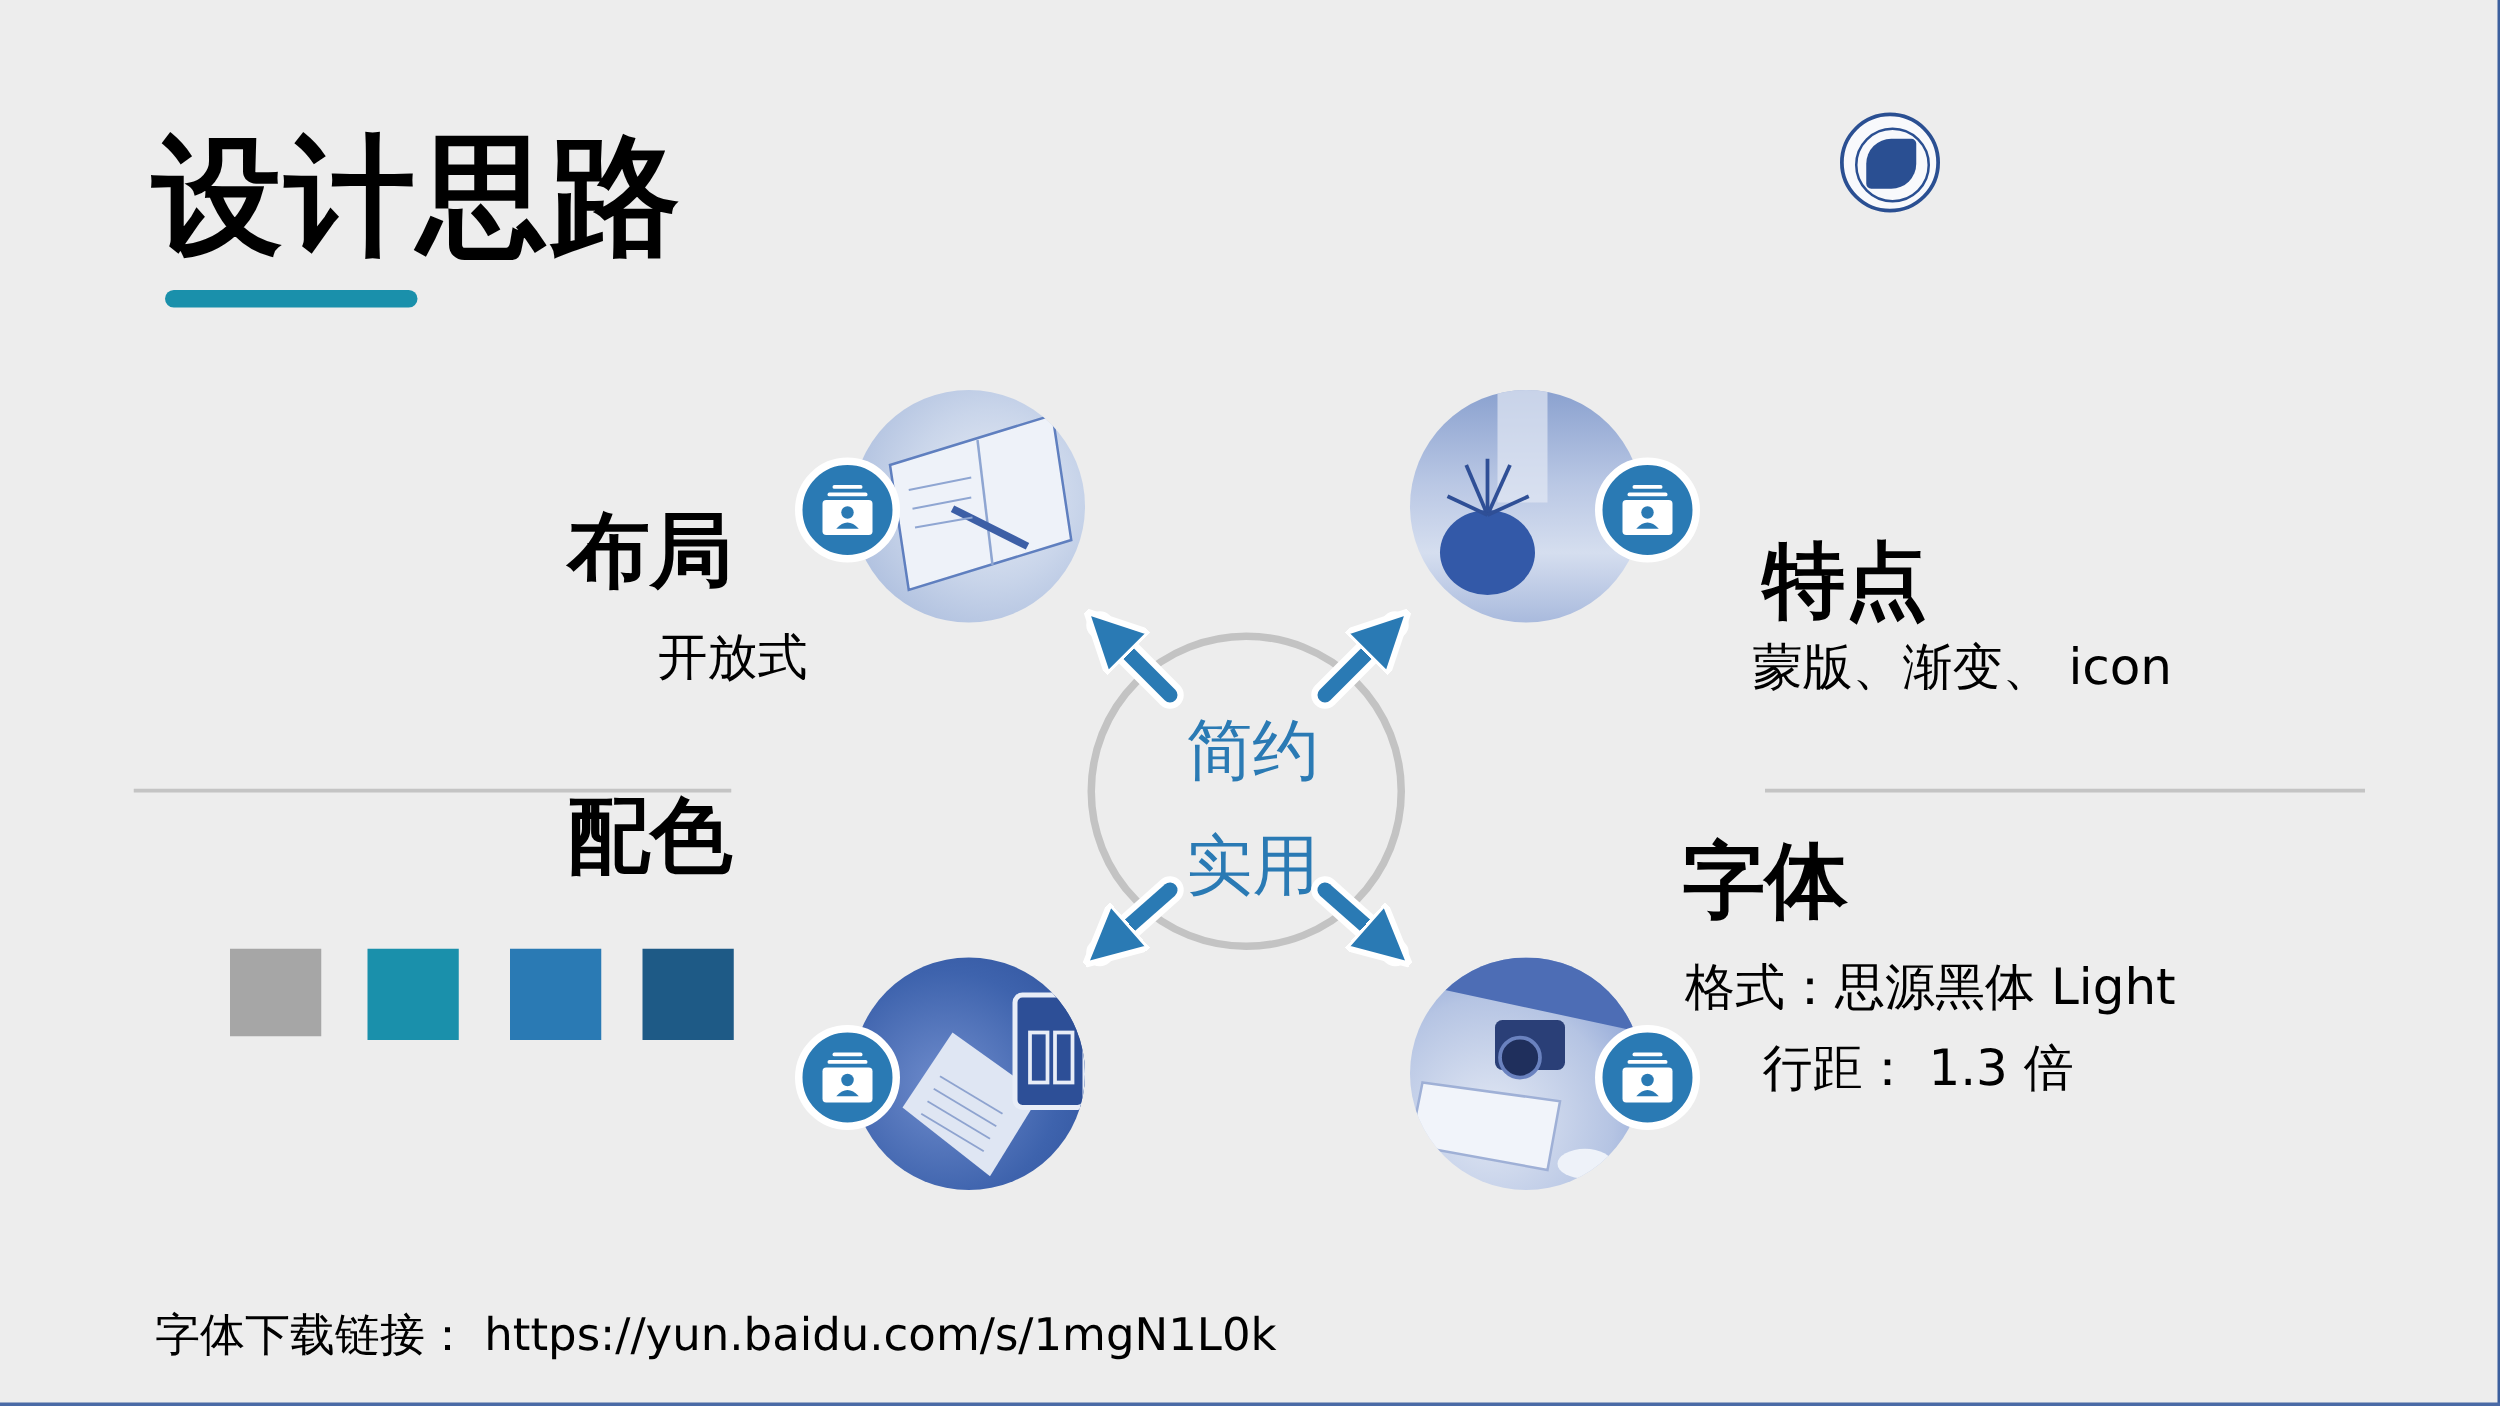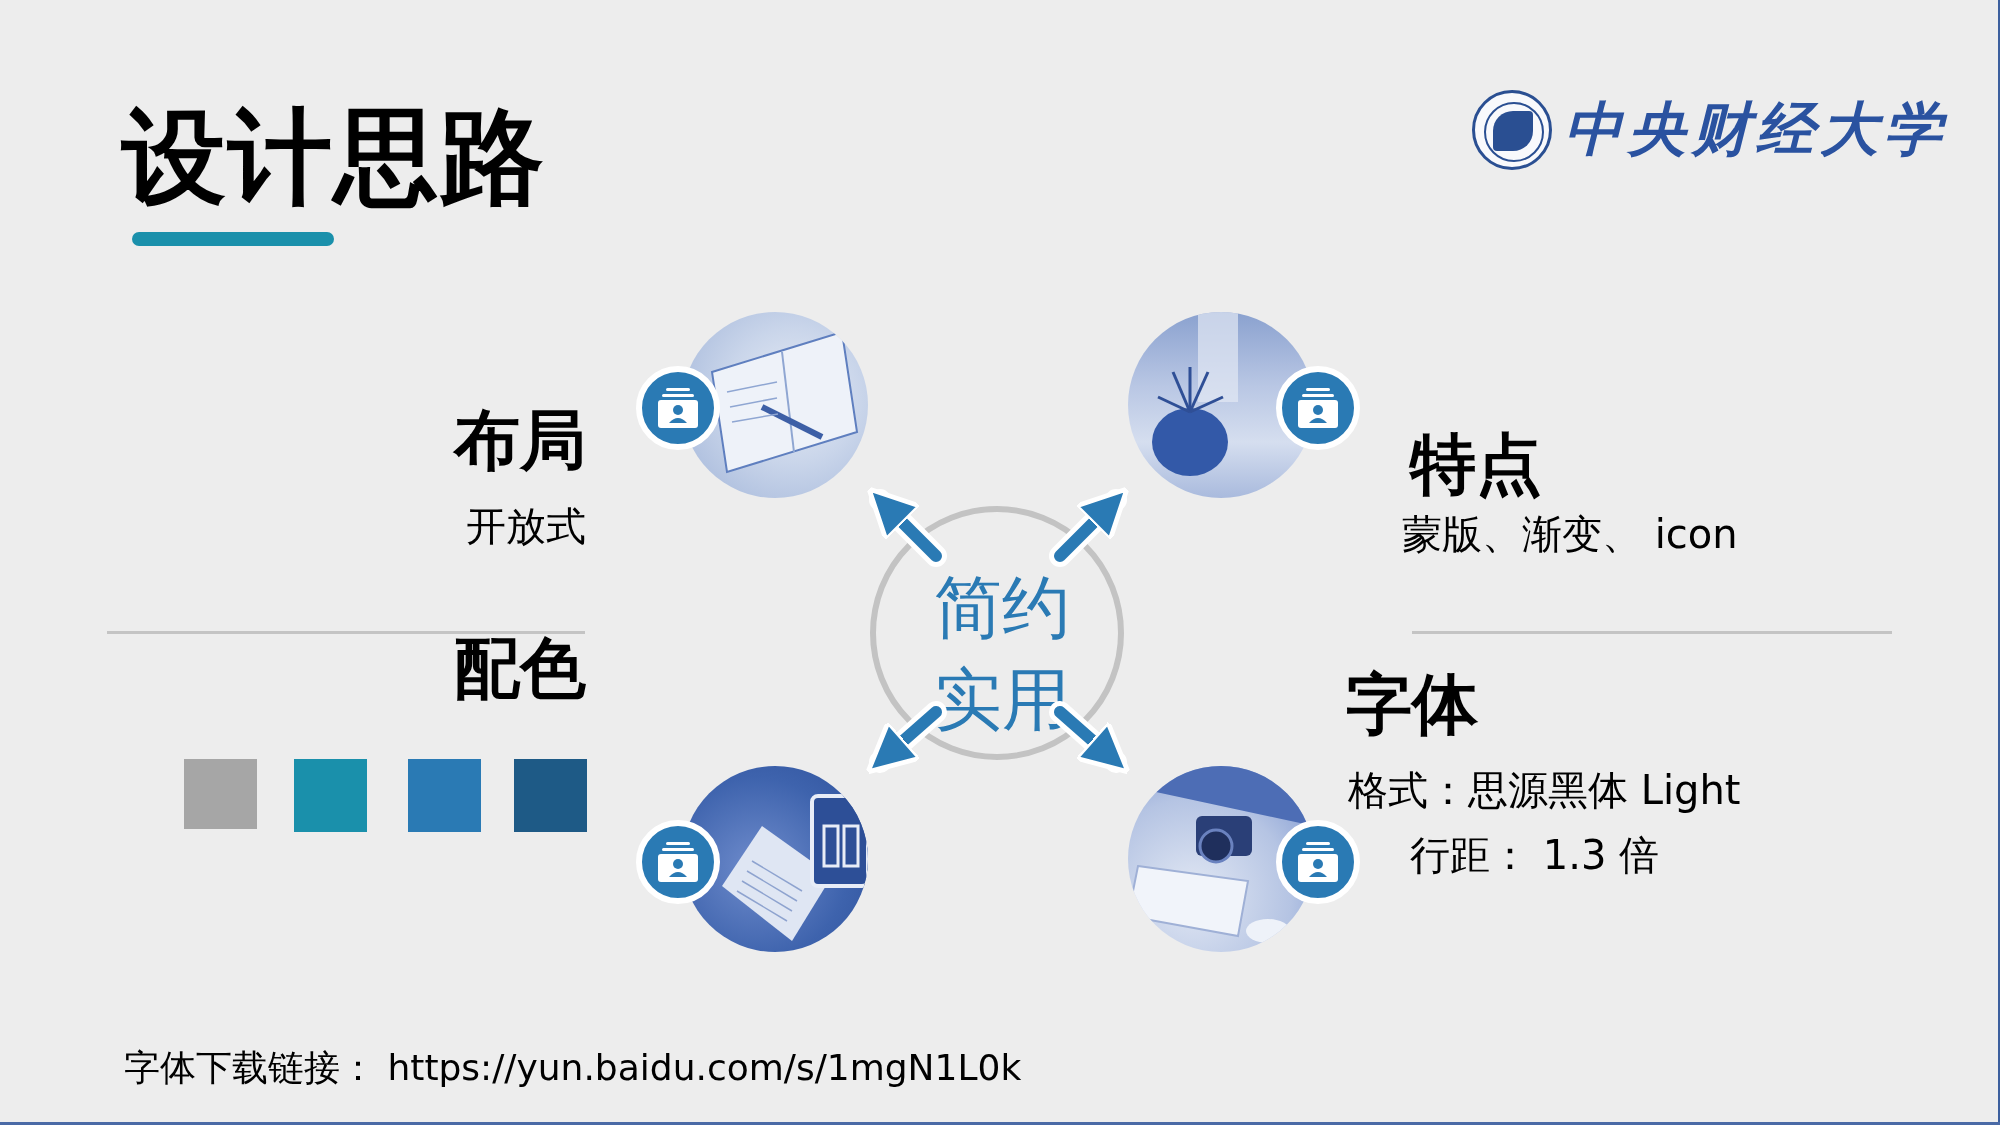--- a/index.html
+++ b/index.html
@@ -19,46 +19,45 @@
 
   .sec-title { position:absolute; font-size:66px; font-weight:bold; line-height:1; }
   .sec-text { position:absolute; font-size:40px; line-height:1.6; white-space:nowrap;text-align:center; }
   .right-align { text-align:right; }
 
   .divider { position:absolute; height:3px; background:#c4c4c4; }
 
   .swatch { position:absolute; width:73px; height:73px; }
 
   .center-ring { position:absolute; left:870px; top:506px; width:254px; height:254px; border-radius:50%; border:6px solid #c3c3c3; box-sizing:border-box; }
-  .center-text { position:absolute; left:870px; width:264px; text-align:center; font-size:68px; color:#2a7ab4; line-height:1; }
+  .center-text { position:absolute; left:870px; width:264px; text-align:center; font-size:53px; color:#2a7ab4; line-height:1; }
 
   .photo { position:absolute; width:186px; height:186px; border-radius:50%; overflow:hidden; }
   .badge { position:absolute; width:84px; height:84px; border-radius:50%; background:#2a7ab4; border:6px solid #fff; box-sizing:border-box; }
   .badge svg { position:absolute; left:14px; top:12px; }
 
   .arrows { position:absolute; left:0; top:0; }
 
   .footer { position:absolute; left:124px; top:1044px; font-size:36px; white-space:nowrap; }
 </style>
 </head>
 <body>
 
 <div class="frame-right"></div>
 <div class="frame-bottom"></div>
 
 <div class="title">设计思路</div>
 <div class="title-bar"></div>
 
 <div class="logo">
   <div class="logo-seal"></div>
-  <div class="logo-text">中央财经大学</div>
 </div>
 
 <div class="sec-title right-align" style="right:1414px; top:408px;">布局</div>
-<div class="sec-text right-align" style="right:1414px; top:494px;">开放式</div>
+<div class="sec-text right-align" style="right:1354px; top:494px;">开放式</div>
 
 <div class="divider" style="left:107px; top:631px; width:478px;"></div>
 <div class="divider" style="left:1412px; top:631px; width:480px;"></div>
 
 <div class="sec-title right-align" style="right:1414px; top:636px;">配色</div>
 <div class="swatch" style="left:184px; top:759px; width:73px; height:70px; background:#a6a6a6;"></div>
 <div class="swatch" style="left:294px; top:759px; background:#1a90ab;"></div>
 <div class="swatch" style="left:408px; top:759px; background:#2a7ab4;"></div>
 <div class="swatch" style="left:514px; top:759px; background:#1e5a86;"></div>
 

